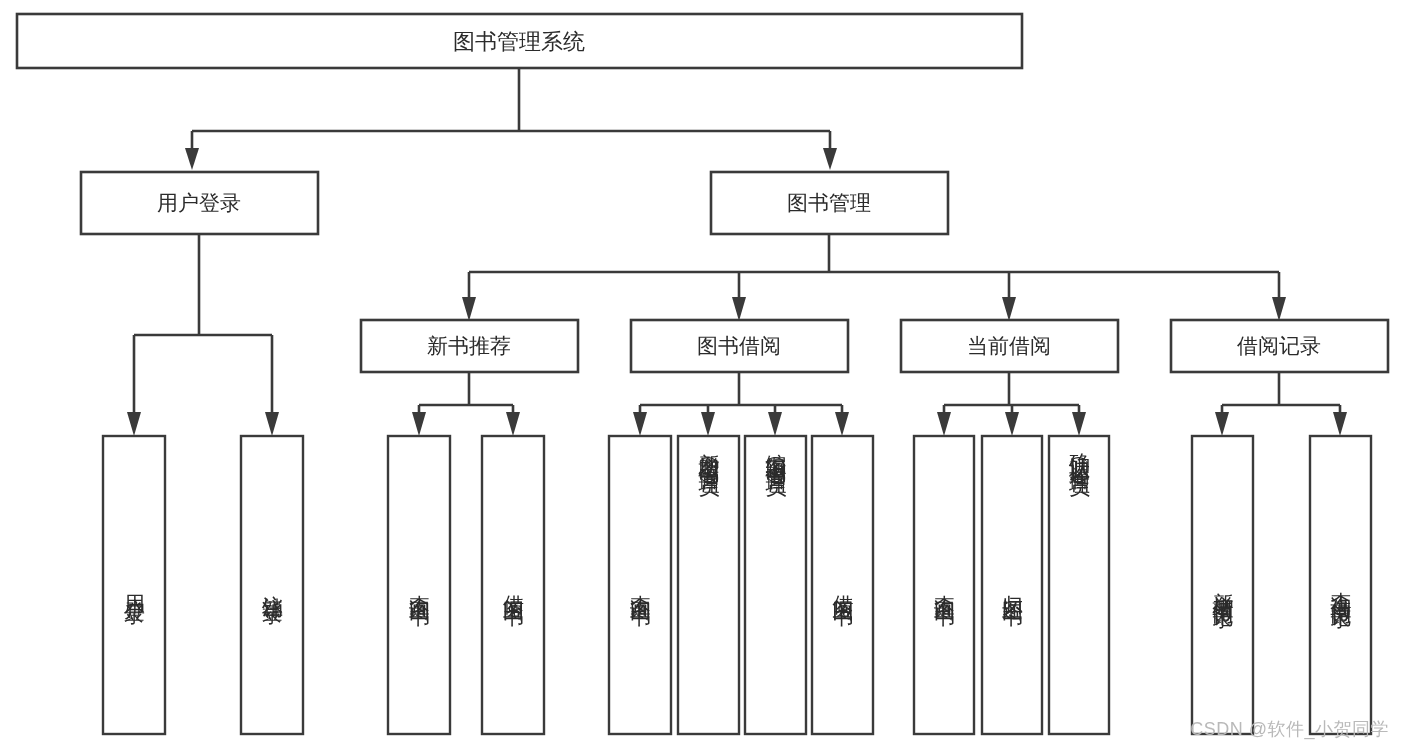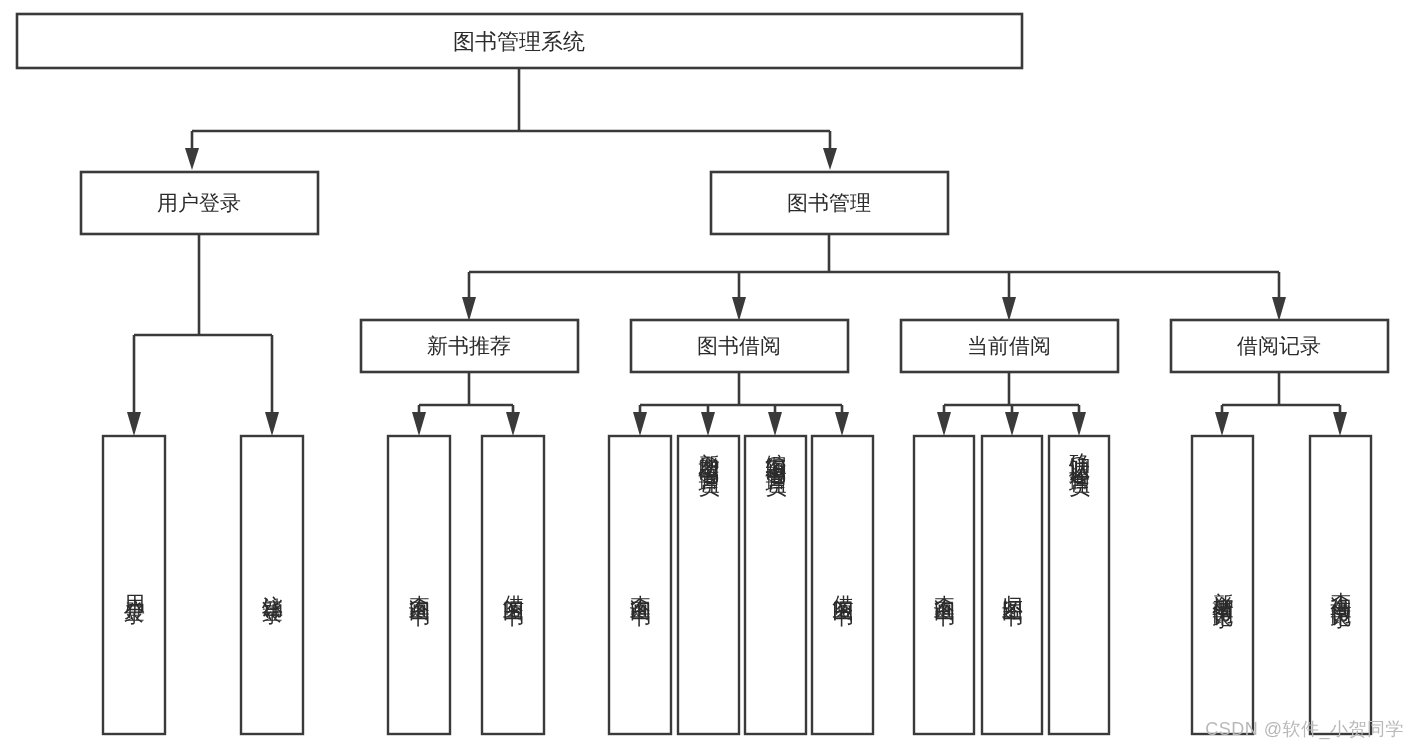--- a/index.html
+++ b/index.html
@@ -69,21 +69,21 @@
     font-family: "Liberation Sans", "DejaVu Sans", sans-serif;
     font-size: 21px;
     line-height: 1.18;
     color: #2b2b2b;
     letter-spacing: 3.5px;
     white-space: nowrap;
     text-align: center;
   }
   .watermark {
     position: absolute;
-    right: 1px;
+    right: 16px;
     bottom: 6px;
     font-family: "Liberation Sans", "DejaVu Sans", sans-serif;
     font-size: 18px;
     color: #b9b9b9;
     letter-spacing: 0.5px;
     white-space: nowrap;
   }
 </style>
 </head>
 <body>

